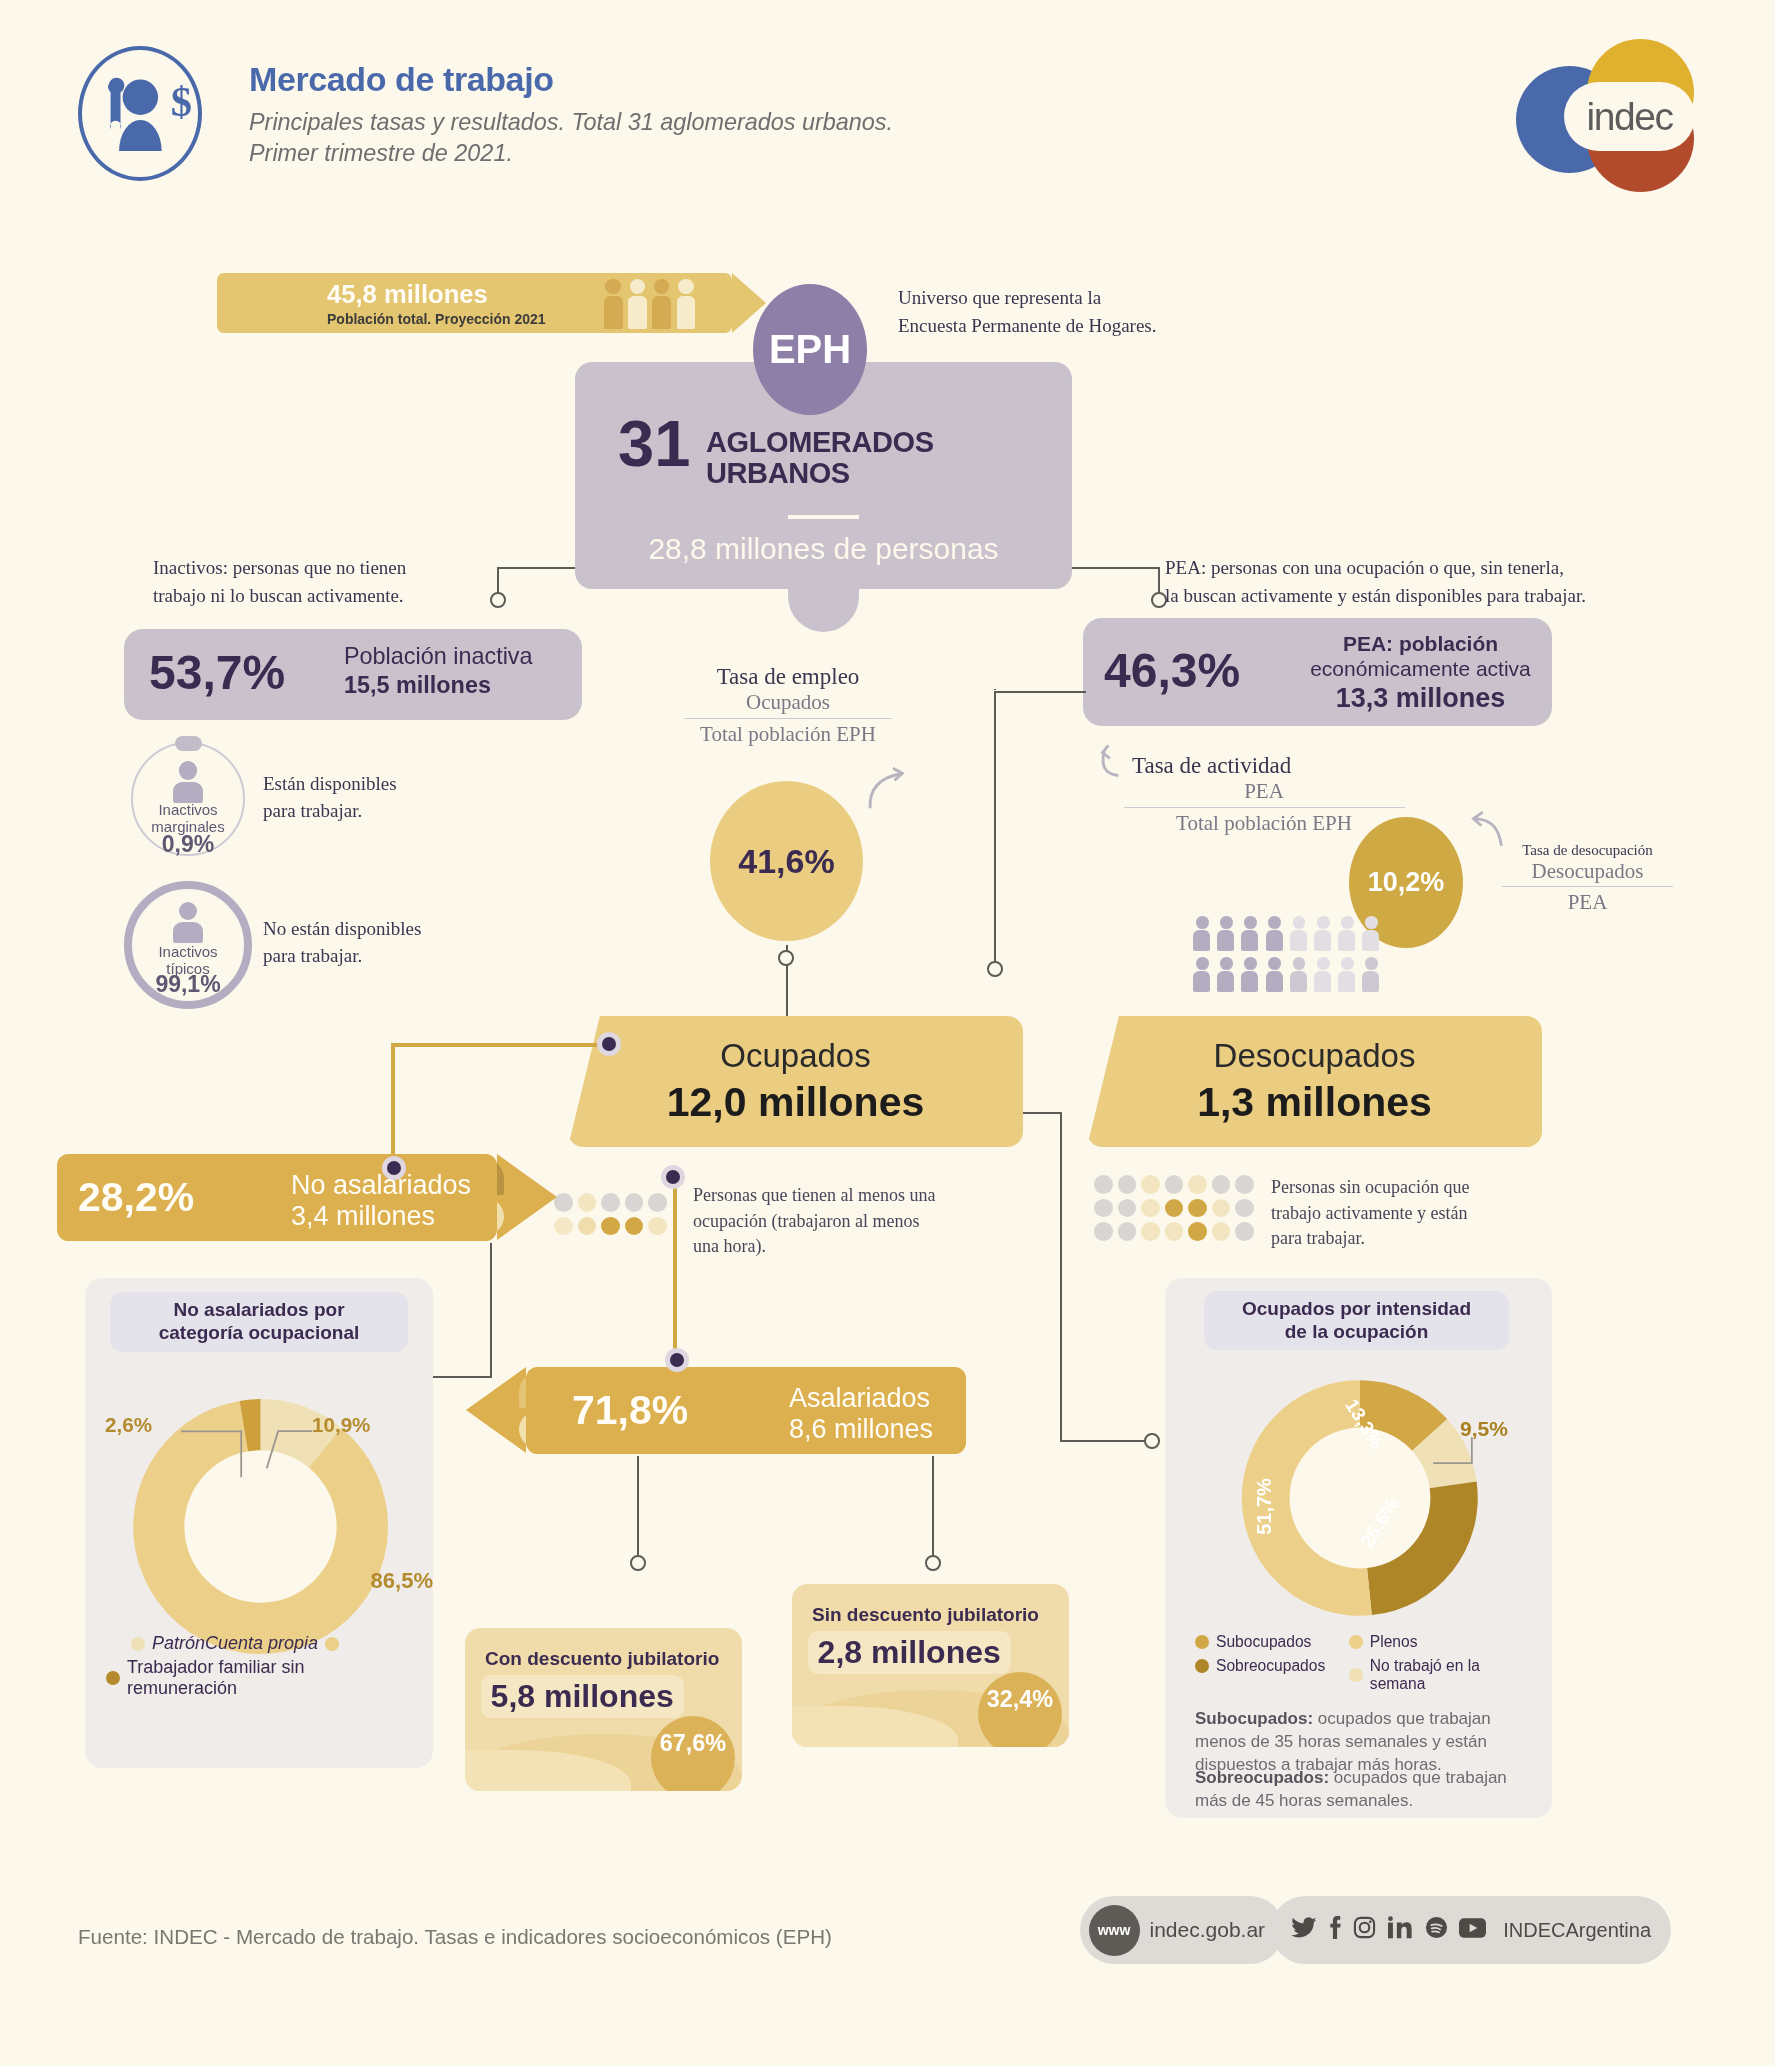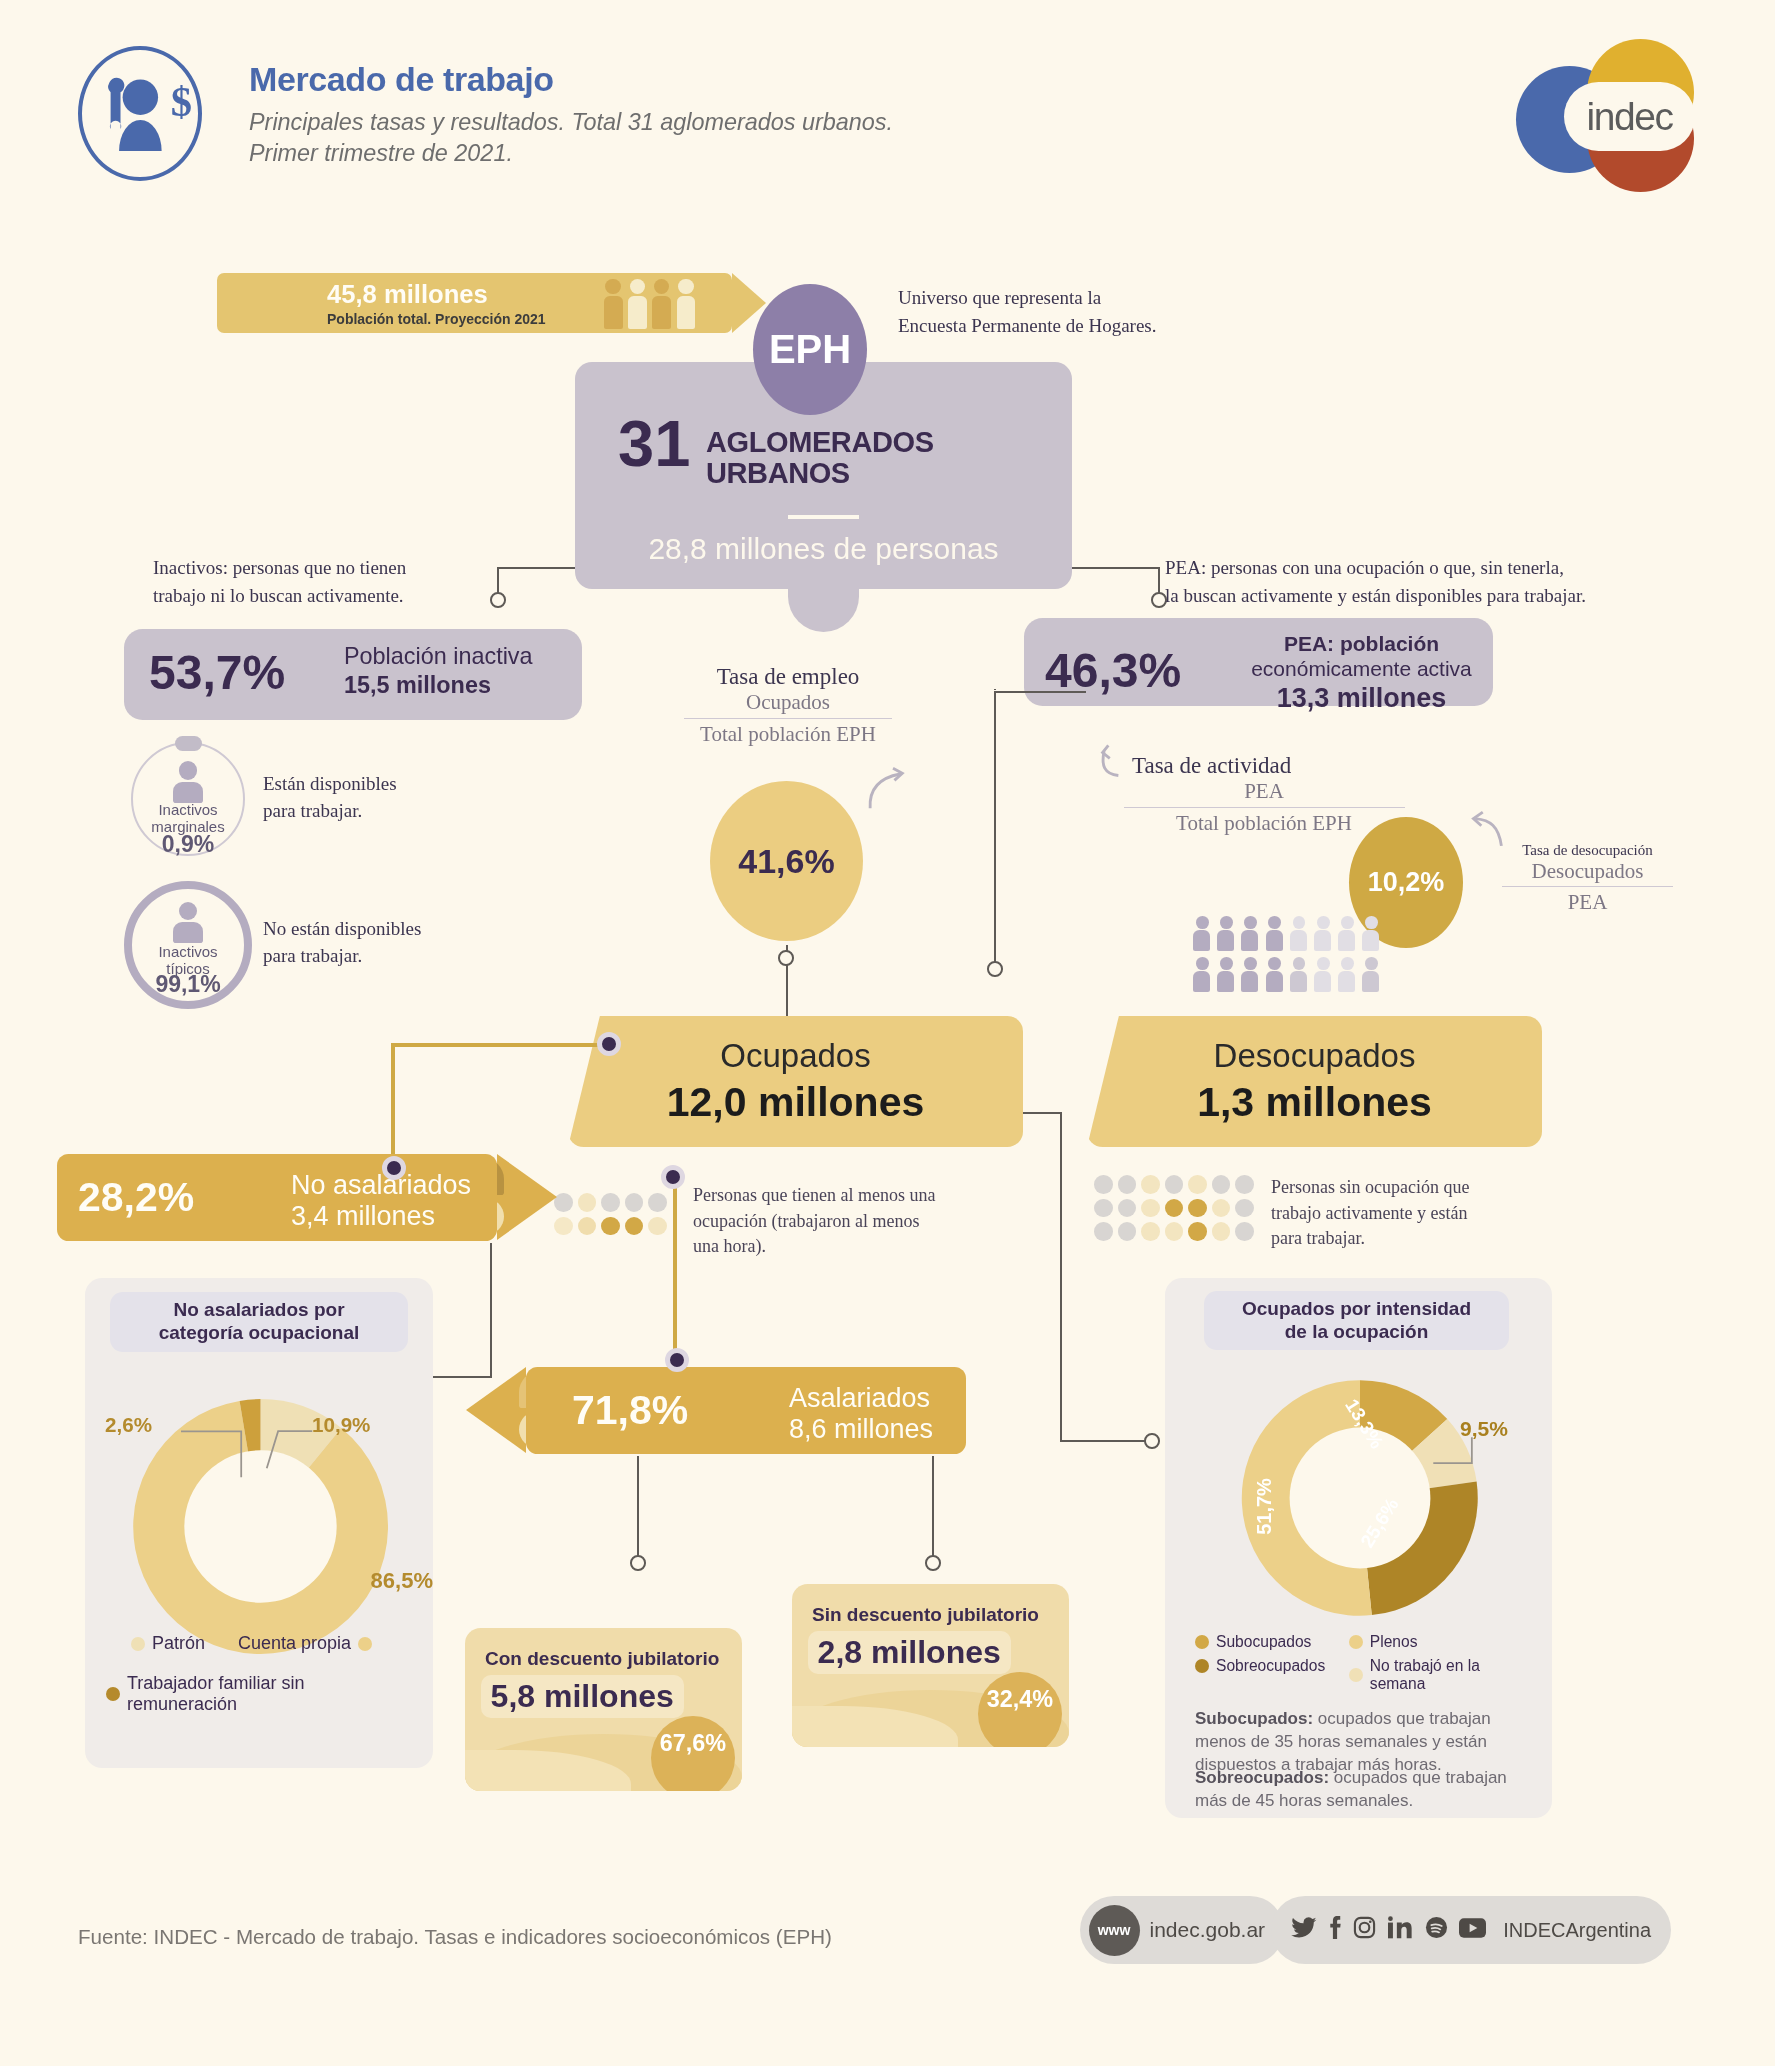--- a/index.html
+++ b/index.html
@@ -83,21 +83,21 @@
   #inactivos-note { left:153px; top:554px; font-size:19px; color:#3c3550; line-height:1.45;}
   #pea-note { left:1165px; top:554px; font-size:19px; color:#3c3550; line-height:1.45;}
 
   
   .pbox { background:#c9c2cd; border-radius:18.5px; }
   #inactiva-box { left:124px; top:629px; width:458px; height:91px; }
   #inactiva-box .pct { position:absolute; left:25px; top:15.6px; font-size:48px; font-weight:bold; color:#3b2b50;}
   #inactiva-box .lab { position:absolute; left:220px; top:12.8px; font-size:23.4px; color:#3b2b50; line-height:1.25;}
   #inactiva-box .lab b { font-weight:bold; }
 
-  #pea-box { left:1024px; top:618px; width:469px; height:88px; }
+  #pea-box { left:1083px; top:618px; width:469px; height:108px; }
   #pea-box .pct { position:absolute; left:21px; top:25px; font-size:48px; font-weight:bold; color:#3b2b50;}
   #pea-box .lab { position:absolute; left:217px; top:12.8px; width:241px; text-align:center; font-size:21px; color:#3b2b50; line-height:1.22;}
   #pea-box .lab b { font-weight:bold; }
 
   
   .icirc { border-radius:50%; display:block; }
   #ic1 { left:131px; top:742px; width:114px; height:114px; border:2.1px solid #cfc9d3;}
   #ic2 { left:124px; top:881px; width:128px; height:128px; border:8.5px solid #b4acc0;}
   .icirc .ptxt { position:absolute; left:0; right:0; text-align:center; color:#5f5873;}
   .ic-dot { position:absolute; left:50%; margin-left:-13.5px; top:-8.5px; width:27px;height:15.6px;background:#c2bcc8;border-radius:7.8px;}
@@ -605,21 +605,21 @@
   <svg class="abs" style="left:96px; top:139px" width="85" height="64" viewBox="0 0 120 90">
     <path d="M0 20 L85 20 L85 85" stroke="#9a958f" stroke-width="2.5" fill="none"></path>
   </svg>
   <div class="dlabel" style="left:227px; top:135px; font-size:20.6px; color:#b48b2e;">10,9%</div>
   <svg class="abs" style="left:176px; top:139px" width="57" height="64" viewBox="0 0 80 90">
     <path d="M72 20 L24 20 L8 72" stroke="#9a958f" stroke-width="2.5" fill="none"></path>
   </svg>
   <div class="dlabel" style="left:0; right:0; top:290px; text-align:right; font-size:22px; color:#b48b2e;">86,5%</div>
 
   <div class="legend" style="left:21px; top:355px; width:305px;">
-    <div style="display:flex; gap:33px; margin-bottom:19px; padding-left:25px;">
+    <div style="display:flex; margin-bottom:3px; padding-left:25px;font-style:italic;">
       <div class="row" style="margin:0;">
           <span class="sw" style="background:#efe0b5"></span>
         <span>Patrón</span>
         </div>
       <div class="row" style="margin:0;">
         <span>Cuenta propia</span>
         <span class="sw" style="background:#ecd089"></span>
         </div>
     </div>
     <div class="row">

